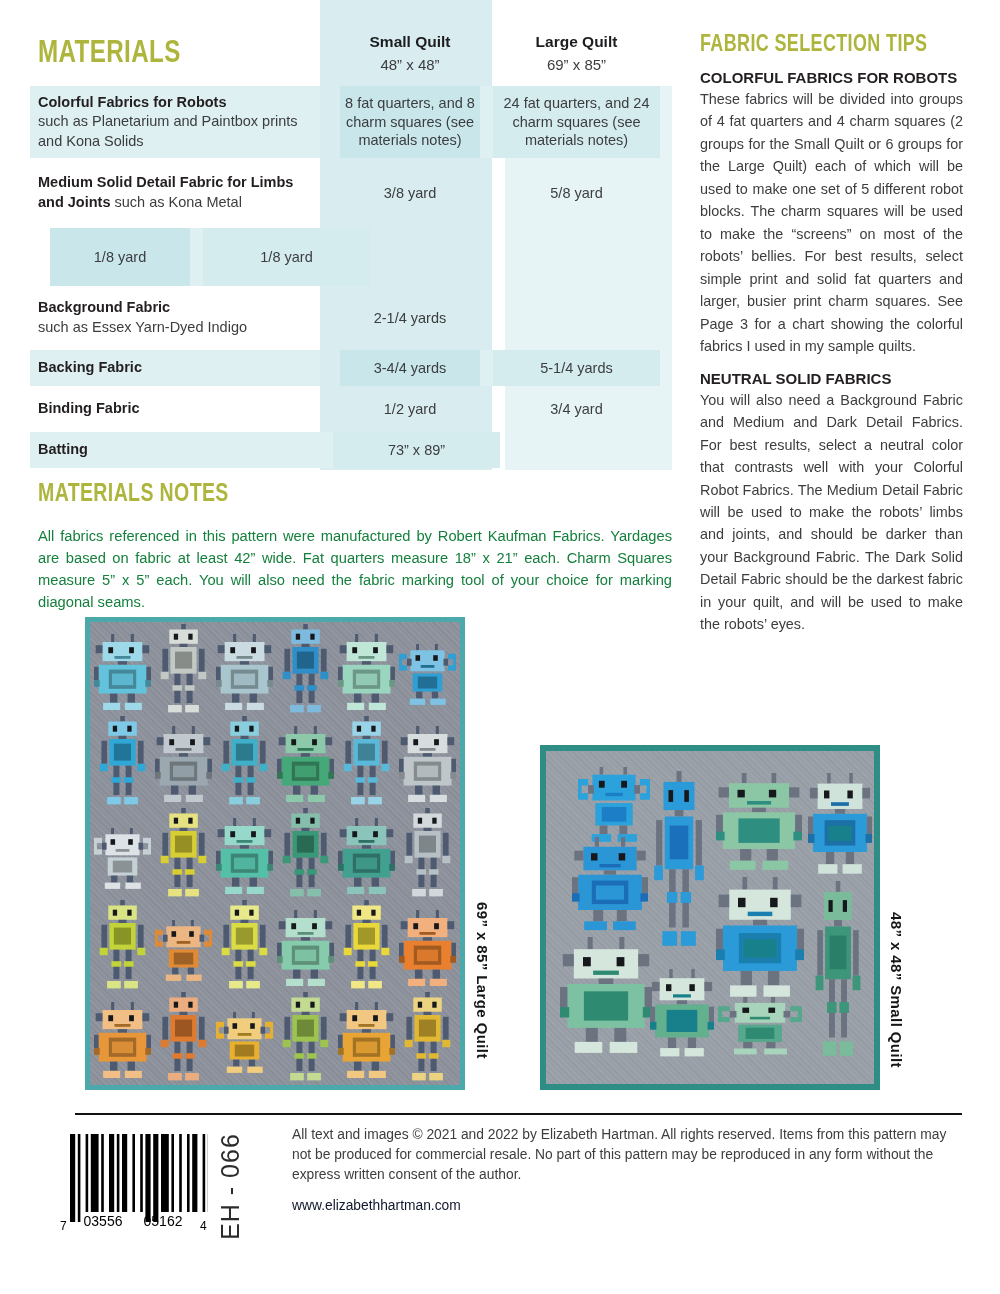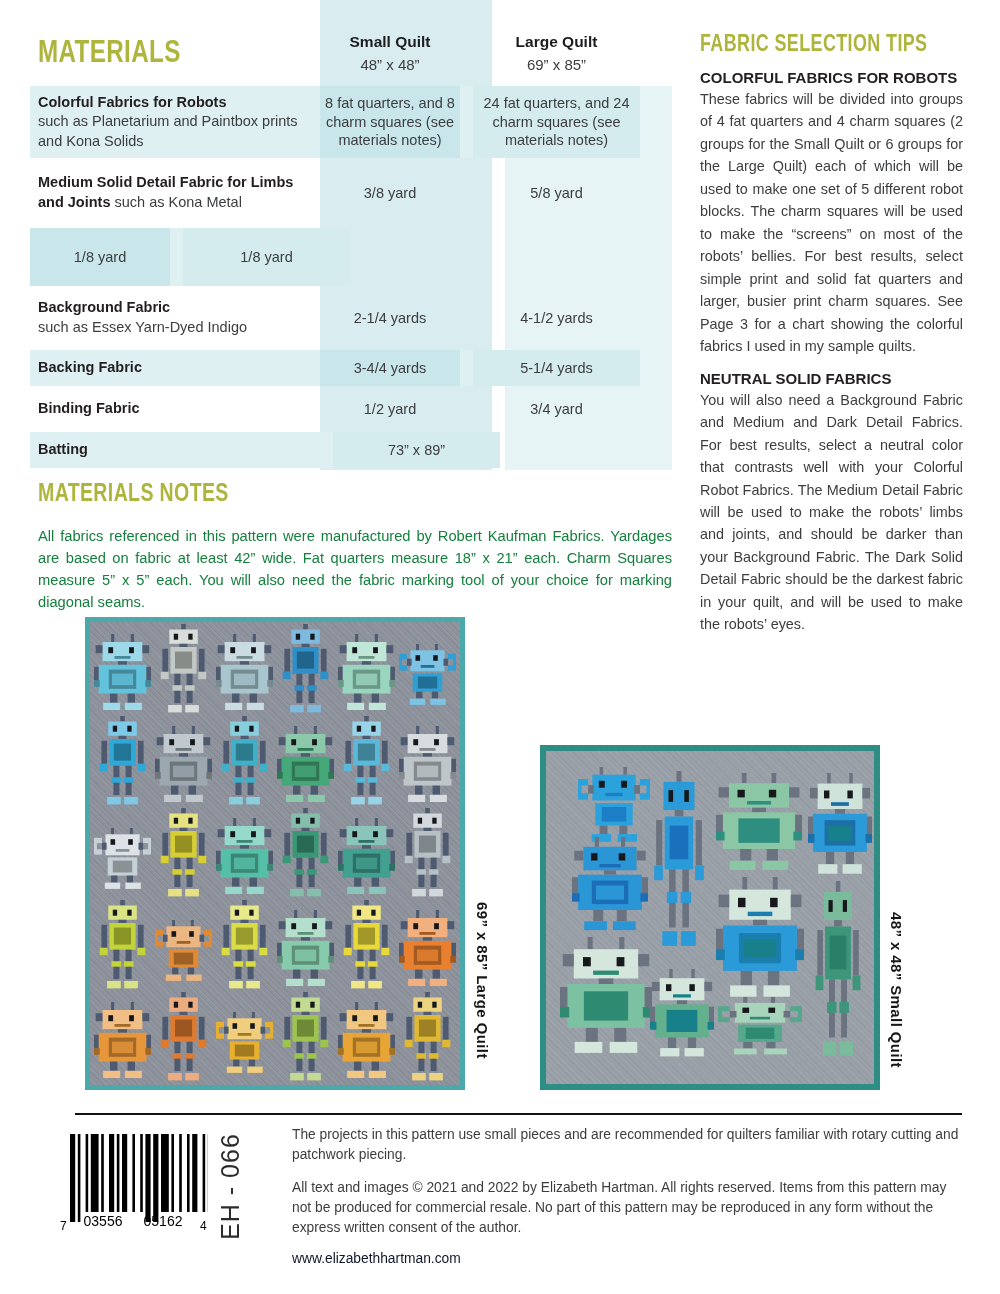--- a/index.html
+++ b/index.html
@@ -16,21 +16,21 @@
   
   .tbl{position:absolute;left:30px;top:0;width:642px;}
   .band{position:absolute;z-index:0;}
   .band-small{left:290px;top:0;width:172px;height:470px;background:#d9edf0;}
   .band-large{left:475px;top:86px;width:167px;height:384px;background:#e7f4f6;}
   .thead,.trow{position:relative;z-index:1;display:flex;}
   .thead{height:86px;}
   .trow{margin-bottom:5px;}
   .c-label{width:290px;box-sizing:border-box;padding:6px 14px 6px 8px;
            display:flex;flex-direction:column;justify-content:center;}
-  .c-small{width:140px;}
+  .c-small{width:140px;margin-left:20px;}
   .c-gut{width:13px;}
   .c-large{width:167px;}
   .c-small,.c-large{box-sizing:border-box;display:flex;flex-direction:column;
            justify-content:center;text-align:center;font-size:14.5px;line-height:1.3;}
   .thead .c-small,.thead .c-large{justify-content:flex-start;padding-top:32px;}
   .hd-name{font-weight:700;font-size:15.5px;color:#1d1d20;}
   .hd-size{font-size:15px;margin-top:3px;}
   .stripe .c-label,.stripe .c-gut{background:#dff0f2;}
   .stripe .c-small{background:#c9e7eb;}
   .stripe .c-large{background:#d5ecef;}
@@ -118,21 +118,20 @@
           <div class="c-gut"></div>
           <div class="c-large">1/8 yard</div>
         </div>
         <div class="trow" style="min-height: 54px;">
           <div class="c-label">
             <div class="lab-b">Background Fabric</div>
             <div class="lab-r">such as Essex Yarn-Dyed Indigo</div>
           </div>
           <div class="c-small">2-1/4 yards</div>
           <div class="c-gut"></div>
-          <div class="c-large">4-1/2 yards</div>
         </div>
         <div class="trow stripe" style="min-height: 36px;">
           <div class="c-label">
             <div class="lab-b">Backing Fabric</div>
           </div>
           <div class="c-small">3-4/4 yards</div>
           <div class="c-gut"></div>
           <div class="c-large">5-1/4 yards</div>
         </div>
         <div class="trow" style="min-height: 36px;">
@@ -961,19 +960,18 @@
         <text x="142" y="100" font-size="12" font-family="Liberation Sans,sans-serif" fill="#000">4</text>
       </svg>
   </div>
 
   <div class="ehcode">
     <span>EH - 066</span>
   </div>
 
   <div class="foot-text">
     <div id="footer-paragraphs">
-        <p>The projects in this pattern use small pieces and are recommended for quilters familiar with rotary cutting and patchwork piecing.</p>
         <p>All text and images © 2021 and 2022 by Elizabeth Hartman. All rights reserved. Items from this pattern may not be produced for commercial resale. No part of this pattern may be reproduced in any form without the express written consent of the author.</p>
       </div>
     <div class="foot-url">www.elizabethhartman.com</div>
   </div>
 
 </div>
 
 </body></html>

